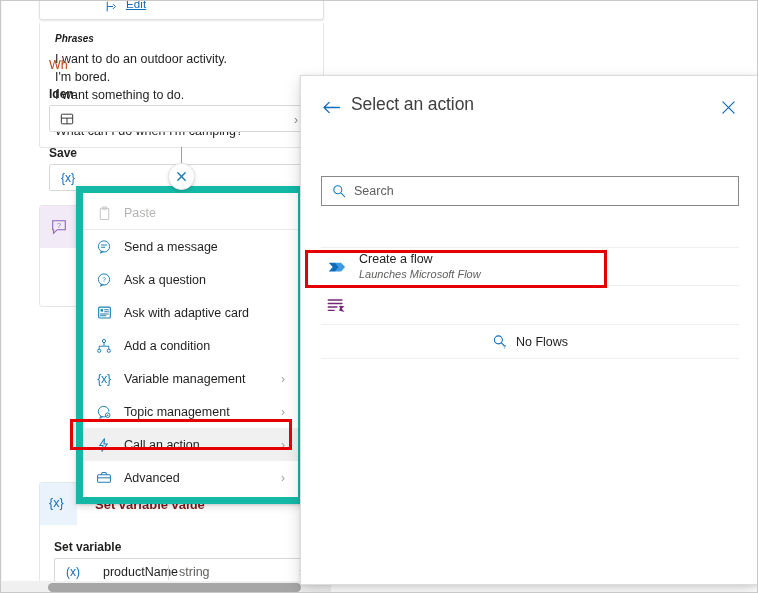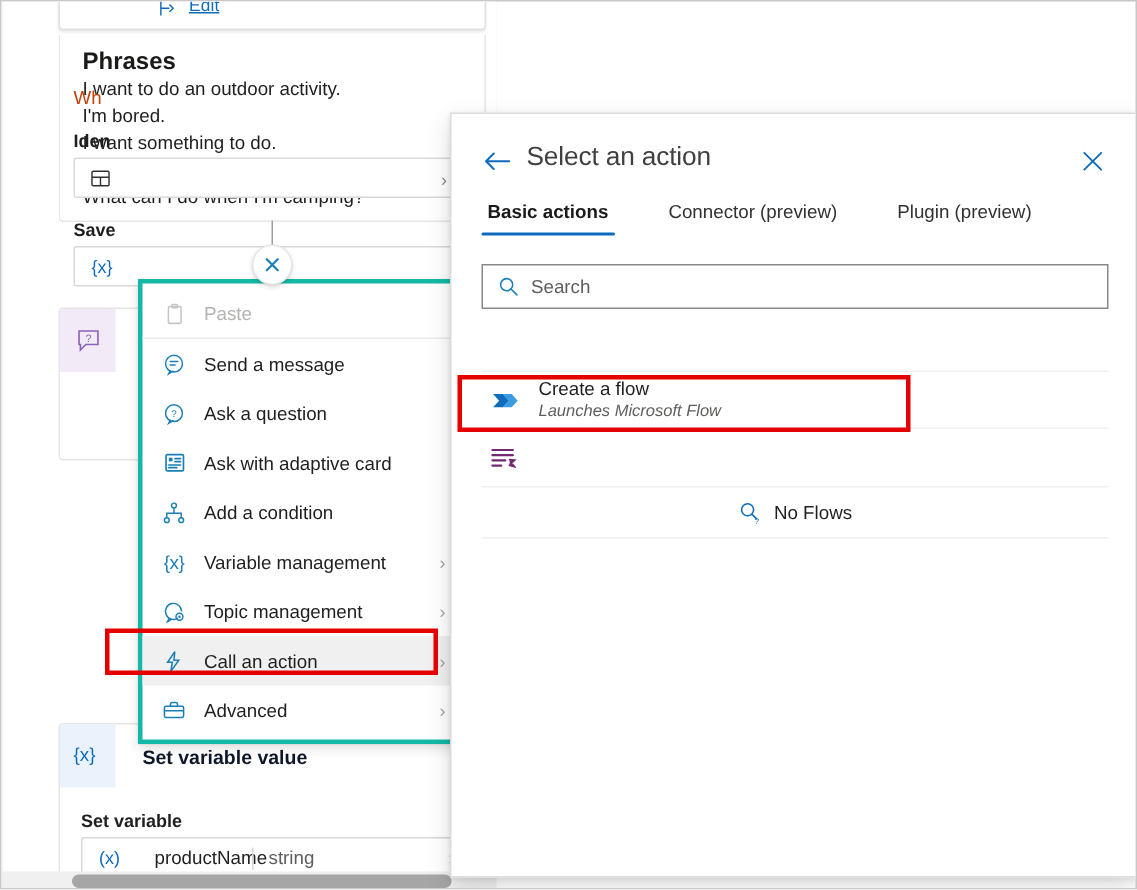--- a/index.html
+++ b/index.html
@@ -67,23 +67,24 @@
     left: 37px; top: 22px;
     width: 283px; height: 124px;
     background: #ffffff;
     border: 1px solid #e6e6e6;
     border-top: none;
     border-radius: 0 0 3px 3px;
   }
   .phrases-title {
     position: absolute;
     left: 53px; top: 32px;
-    font-size: 16px;
+    font-size: 10px;
     font-weight: bold;
     color: #1b1a19;
+    font-style: italic;
   }
   .phrase-line {
     position: absolute;
     left: 53px;
     font-size: 12.5px;
     color: #201f1e;
     white-space: nowrap;
   }
 
   
@@ -213,21 +214,21 @@
     position: absolute;
     left: 9px; top: 13px;
     font-size: 12.5px;
     color: #0f6cbd;
   }
   .sv-title {
     position: absolute;
     left: 55px; top: 14px;
     font-size: 13px;
     font-weight: bold;
-    color: #0f172a;
+    color: #7f1d1d;
   }
   .sv-sub {
     position: absolute;
     left: 14px; top: 57px;
     font-size: 12px;
     font-weight: bold;
     color: #201f1e;
   }
   .sv-field {
     position: absolute;
@@ -285,25 +286,24 @@
     border-radius: 5px;
     cursor: pointer;
   }
 
   
   .ctx-menu {
     position: absolute;
     left: 75px; top: 185px;
     width: 215px;
     background: #ffffff;
-    border: 3px solid #14b8a6;
+    border: 7px solid #14b8a6;
     box-shadow: 0 3.2px 7.2px rgba(0,0,0,0.13), 0 0.6px 1.8px rgba(0,0,0,0.11);
     z-index: 20;
     padding: 4px 0 3px 0;
-    margin-left: 16px;
   }
   .ctx-item {
     position: relative;
     height: 33px;
     display: flex;
     align-items: center;
     padding-left: 11px;
     cursor: pointer;
     box-sizing: border-box;
   }
@@ -685,31 +685,20 @@
         </svg>
       </span>
       <span class="panel-title">Select an action</span>
       <span class="panel-close">
         <svg width="15" height="15" viewBox="0 0 16 16" stroke="#0f6cbd" stroke-width="1.3" stroke-linecap="round">
           <path d="M2 2l12 12M14 2L2 14"></path>
         </svg>
       </span>
     </div>
 
-    <div class="tabs">
-      <div class="tab active">
-        <span>Basic actions</span>
-      </div>
-      <div class="tab">
-        <span>Connector (preview)</span>
-      </div>
-      <div class="tab">
-        <span>Plugin (preview)</span>
-      </div>
-    </div>
 
     <div class="search-wrap">
       <span class="search-ico">
         <svg width="14" height="14" viewBox="0 0 16 16" fill="none" stroke="#1a7fb5" stroke-width="1.2">
           <circle cx="6.6" cy="6.6" r="4.6"></circle>
           <path d="M10.1 10.1L14.4 14.4" stroke-linecap="round"></path>
         </svg>
       </span>
       <span class="search-ph">Search</span>
     </div>

